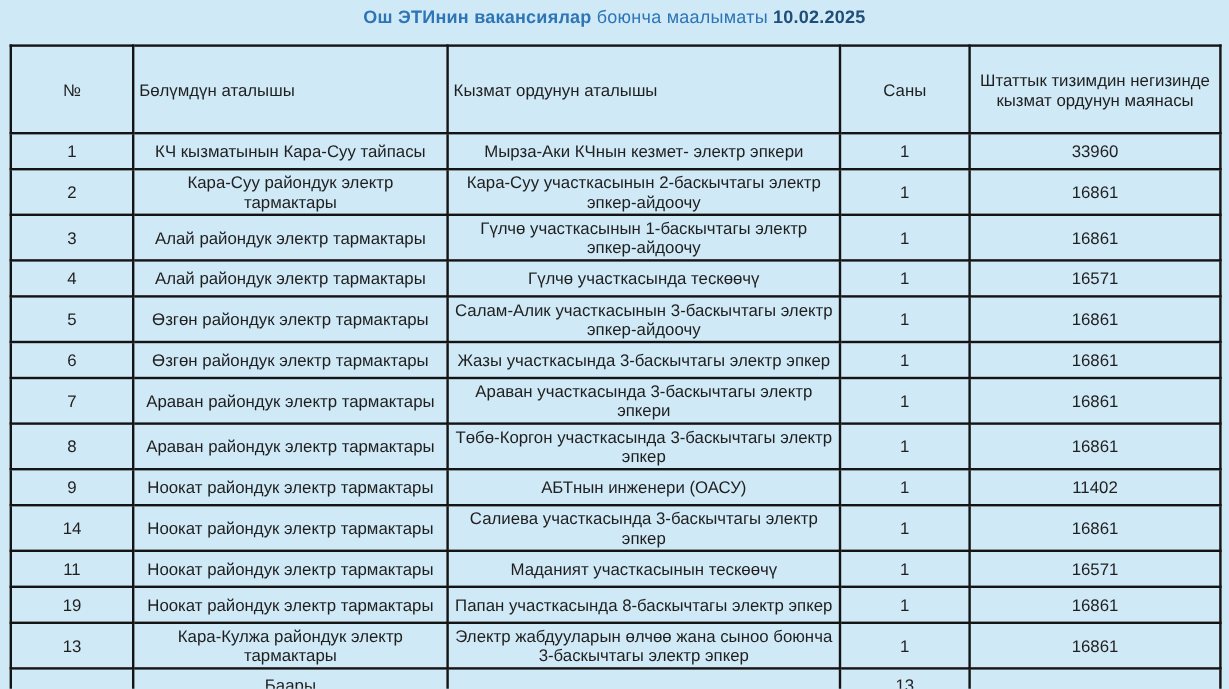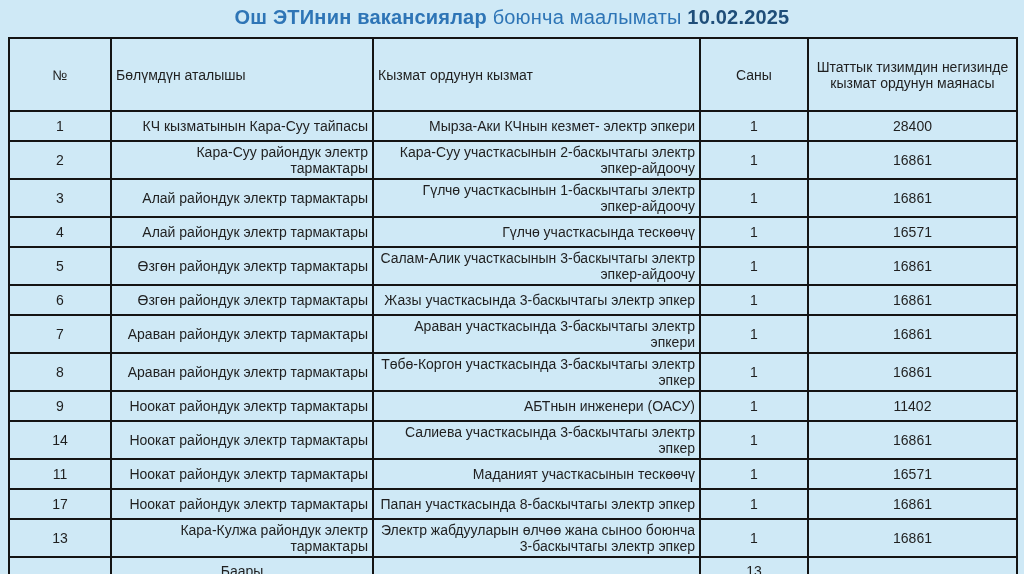--- a/index.html
+++ b/index.html
@@ -5,21 +5,21 @@
   html,body{margin:0;padding:0;}
   body{
     width:1024px;height:574px;overflow:hidden;
     background:#cfe9f6;
     font-family:"Liberation Sans","DejaVu Sans",sans-serif;
     color:#1f1f1f;
   }
   .page{position:relative;width:1024px;height:574px;overflow:hidden;}
   .title{
     position:absolute;top:6px;left:0;width:100%;
-    text-align:center;font-size:20px;color:#2e75b6;
+    text-align:center;font-size:15px;color:#2e75b6;
     letter-spacing:.2px;
   }
   .title .b{font-weight:bold;}
   .title .date{color:#1f4e79;font-weight:bold;}
   table.vac{
     position:absolute;left:8px;top:37px;width:1008px;
     border-collapse:collapse;table-layout:fixed;
     background:#cfe9f6;
   }
   table.vac td, table.vac th{
@@ -30,21 +30,21 @@
   }
   table.vac thead tr{height:73px;}
   table.vac thead th{text-align:center;}
   table.vac thead th.hl{text-align:left;}
   col.c-no{width:102px;}
   col.c-dep{width:262px;}
   col.c-pos{width:327px;}
   col.c-cnt{width:108px;}
   col.c-sal{width:209px;}
   td.num{text-align:center;}
-  td.txt{text-align:right;}
+  td.txt{text-align:center;}
   tbody tr{height:30px;}
   tfoot tr{height:28px;}
   tfoot td{text-align:center;}
 </style>
 </head>
 <body>
 
 <div class="page">
 
   <div class="title">
@@ -56,32 +56,32 @@
       <col class="c-no">
         <col class="c-dep">
         <col class="c-pos">
         <col class="c-cnt">
         <col class="c-sal">
     </colgroup>
     <thead>
       <tr>
         <th>№</th>
         <th class="hl">Бөлүмдүн аталышы</th>
-        <th class="hl">Кызмат ордунун  кызмат</th>
+        <th class="hl">Кызмат ордунун  аталышы</th>
         <th>Саны</th>
         <th>Штаттык тизимдин негизинде кызмат ордунун  маянасы</th>
       </tr>
     </thead>
     <tbody id="rows-body">
         <tr>
           <td class="num">1</td>
           <td class="txt">КЧ кызматынын Кара-Суу тайпасы</td>
           <td class="txt">Мырза-Аки КЧнын кезмет- электр эпкери</td>
           <td class="num">1</td>
-          <td class="num">28400</td>
+          <td class="num">33960</td>
         </tr>
         <tr>
           <td class="num">2</td>
           <td class="txt">Кара-Суу  райондук электр тармактары</td>
           <td class="txt">Кара-Суу участкасынын 2-баскычтагы электр эпкер-айдоочу</td>
           <td class="num">1</td>
           <td class="num">16861</td>
         </tr>
         <tr>
           <td class="num">3</td>
@@ -140,21 +140,21 @@
           <td class="num">16861</td>
         </tr>
         <tr>
           <td class="num">11</td>
           <td class="txt">Ноокат райондук электр тармактары</td>
           <td class="txt">Маданият участкасынын тескөөчү</td>
           <td class="num">1</td>
           <td class="num">16571</td>
         </tr>
         <tr>
-          <td class="num">17</td>
+          <td class="num">19</td>
           <td class="txt">Ноокат райондук электр тармактары</td>
           <td class="txt">Папан участкасында 8-баскычтагы электр эпкер</td>
           <td class="num">1</td>
           <td class="num">16861</td>
         </tr>
         <tr>
           <td class="num">13</td>
           <td class="txt">Кара-Кулжа райондук электр тармактары</td>
           <td class="txt">Электр жабдууларын өлчөө жана сыноо боюнча 3-баскычтагы электр эпкер</td>
           <td class="num">1</td>

